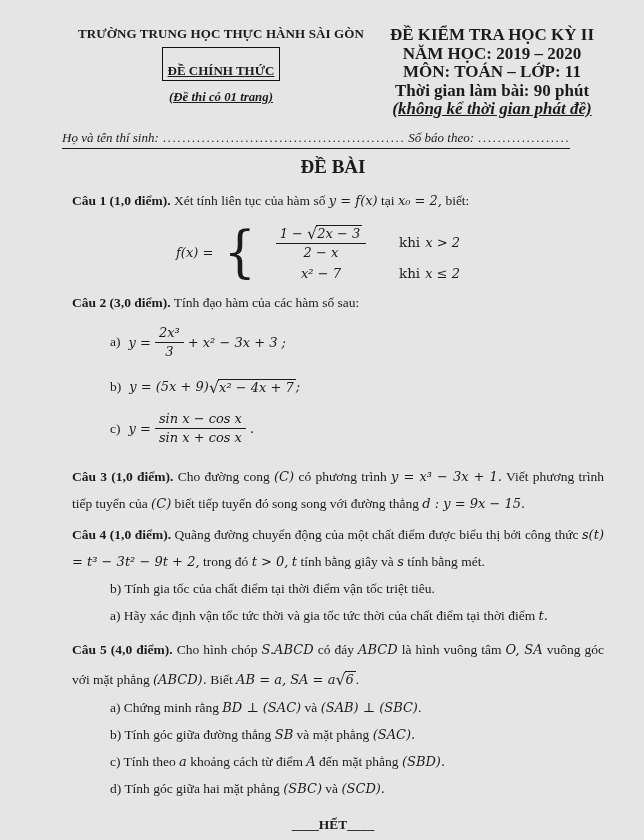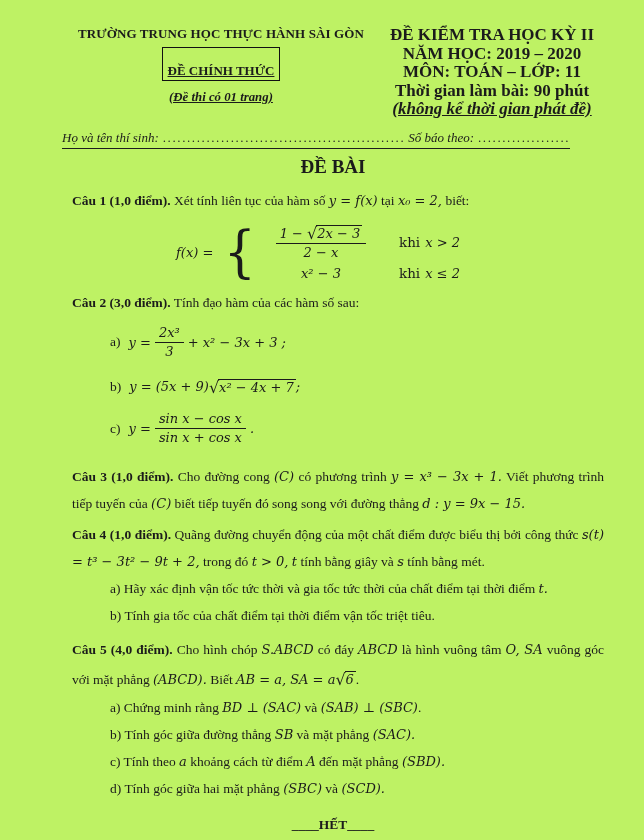--- a/index.html
+++ b/index.html
@@ -1,20 +1,20 @@
 <!DOCTYPE html>
 <html><head>
 <meta charset="utf-8">
 <style>
   html,body { margin:0; padding:0; background:#ffffff; }
   .page {
     position: relative;
     width: 644px; height: 840px;
     margin: 0 auto;
-    background: #bef264;
+    background: #e5e5e5;
     color: #1b1b1b;
     font-family: "Liberation Serif", serif;
     font-size: 13.5px;
     box-sizing: border-box;
     padding: 26px 40px 0 62px;
     overflow: hidden;
   }
   
   .header { display:flex; }
   .hdr-left { width: 318px; text-align:center; }
@@ -110,21 +110,21 @@
         <span class="case-expr">
             <span class="frac">
               <span class="num"><span class="m">1 − </span><span class="sqrt"><span class="rsign">√</span><span class="rad m">2x − 3</span></span></span>
               <span class="den m">2 − x</span>
             </span>
           </span>
         <span class="case-cond"><span class="khi">khi</span><span class="m">x &gt; 2</span></span>
       </div>
       <div class="case-row">
         <span class="case-expr">
-            <span class="m">x² − 3</span>
+            <span class="m">x² − 7</span>
           </span>
         <span class="case-cond"><span class="khi">khi</span><span class="m">x ≤ 2</span></span>
       </div>
     </div>
   </div>
 
   <p class="para"><span class="q-label">Câu 2 (3,0 điểm).</span><span> Tính đạo hàm của các hàm số sau:</span></p>
 
   <div class="sub sub-a">
       <span class="item">a)</span>
@@ -150,22 +150,22 @@
         <span class="num m">sin x − cos x</span>
         <span class="den m">sin x + cos x</span>
       </span>
       <span class="m">.</span>
     </div>
 
   <p class="para" style="margin-top:16px;"><span class="q-label">Câu 3 (1,0 điểm).</span><span> Cho đường cong </span><span class="m">(C)</span><span> có phương trình </span><span class="m">y = x³ − 3x + 1.</span><span> Viết phương trình tiếp tuyến của </span><span class="m">(C)</span><span> biết tiếp tuyến đó song song với đường thẳng </span><span class="m">d : y = 9x − 15.</span></p>
 
   <p class="para"><span class="q-label">Câu 4 (1,0 điểm).</span><span> Quãng đường chuyển động của một chất điểm được biểu thị bởi công thức </span><span class="m">s(t) = t³ − 3t² − 9t + 2,</span><span> trong đó </span><span class="m">t &gt; 0,</span><span> </span><span class="m">t</span><span> tính bằng giây và </span><span class="m">s</span><span> tính bằng mét.</span></p>
 
+  <div class="sub-line"><span>b) Tính gia tốc của chất điểm tại thời điểm vận tốc triệt tiêu.</span></div>
   <div class="sub-line"><span>a) Hãy xác định vận tốc tức thời và gia tốc tức thời của chất điểm tại thời điểm </span><span class="m">t.</span></div>
-  <div class="sub-line"><span>b) Tính gia tốc của chất điểm tại thời điểm vận tốc triệt tiêu.</span></div>
 
   <p class="para" style="margin-top:6px; line-height:29px;"><span class="q-label">Câu 5 (4,0 điểm).</span><span> Cho hình chóp </span><span class="m">S.ABCD</span><span> có đáy </span><span class="m">ABCD</span><span> là hình vuông tâm </span><span class="m">O, SA</span><span> vuông góc với mặt phẳng </span><span class="m">(ABCD).</span><span> Biết </span><span class="m">AB = a, SA = a</span><span class="sqrt"><span class="rsign">√</span><span class="rad m">6</span></span><span>.</span></p>
 
   <div class="sub-line"><span>a) Chứng minh rằng </span><span class="m">BD ⊥ (SAC)</span><span> và </span><span class="m">(SAB) ⊥ (SBC)</span><span>.</span></div>
   <div class="sub-line"><span>b) Tính góc giữa đường thẳng </span><span class="m">SB</span><span> và mặt phẳng </span><span class="m">(SAC).</span></div>
   <div class="sub-line"><span>c) Tính theo </span><span class="m">a</span><span> khoảng cách từ điểm </span><span class="m">A</span><span> đến mặt phẳng </span><span class="m">(SBD).</span></div>
   <div class="sub-line"><span>d) Tính góc giữa hai mặt phẳng </span><span class="m">(SBC)</span><span> và </span><span class="m">(SCD).</span></div>
 
   <div class="footer">____HẾT____</div>
 

